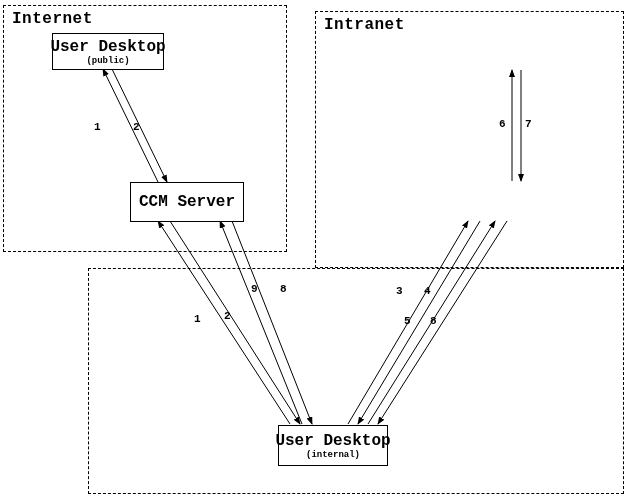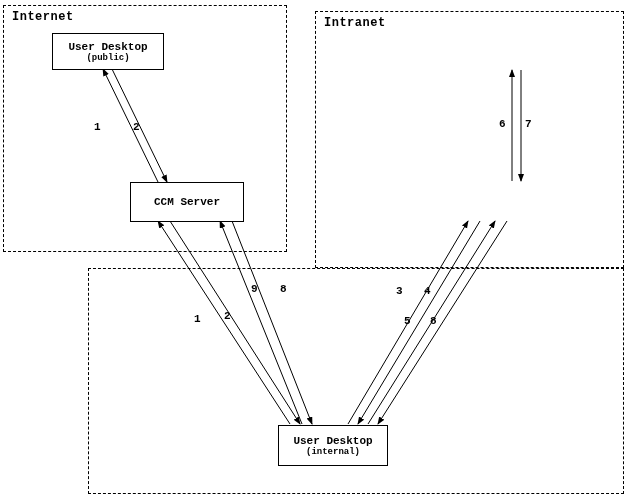--- a/index.html
+++ b/index.html
@@ -12,39 +12,39 @@
     overflow:hidden;
   }
   .zone{
     position:absolute;
     border:1px dashed #000;
     background:transparent;
   }
   .zone-label{
     position:absolute;
     top:4px;left:6px;
-    font-size:12px;
+    font-size:16px;
     font-weight:bold;
     letter-spacing:0.5px;
     background:#fff;
     padding:0 2px;
   }
   .node{
     position:absolute;
     border:1px solid #000;
     background:#fff;
     display:flex;
     flex-direction:column;
     align-items:center;
     justify-content:center;
     text-align:center;
     z-index:3;
   }
   .node-title{
-    font-size:11px;
+    font-size:16px;
     font-weight:bold;
     white-space:nowrap;
   }
   .node-subtitle{
     font-size:9px;
     font-weight:bold;
     white-space:nowrap;
   }
   .edge-label{
     position:absolute;

